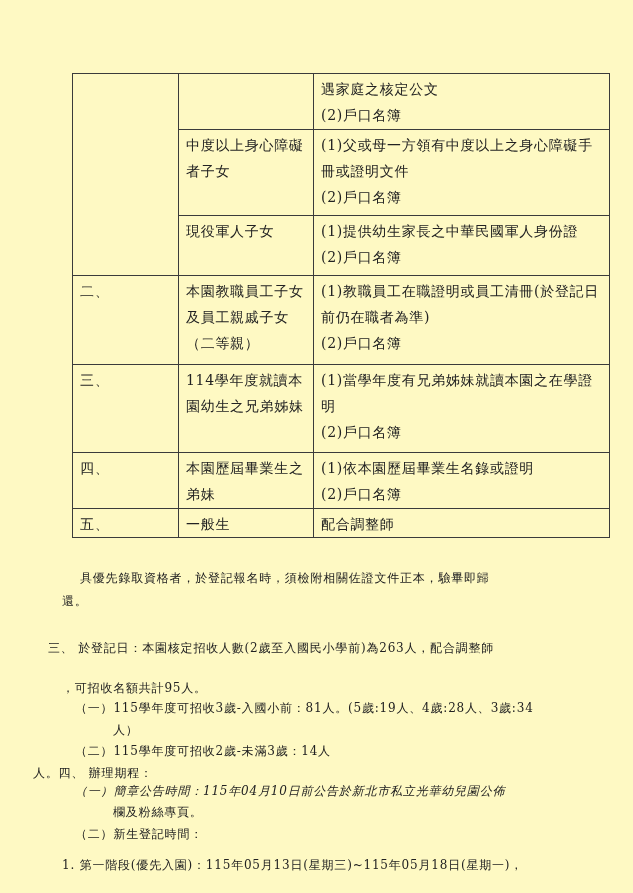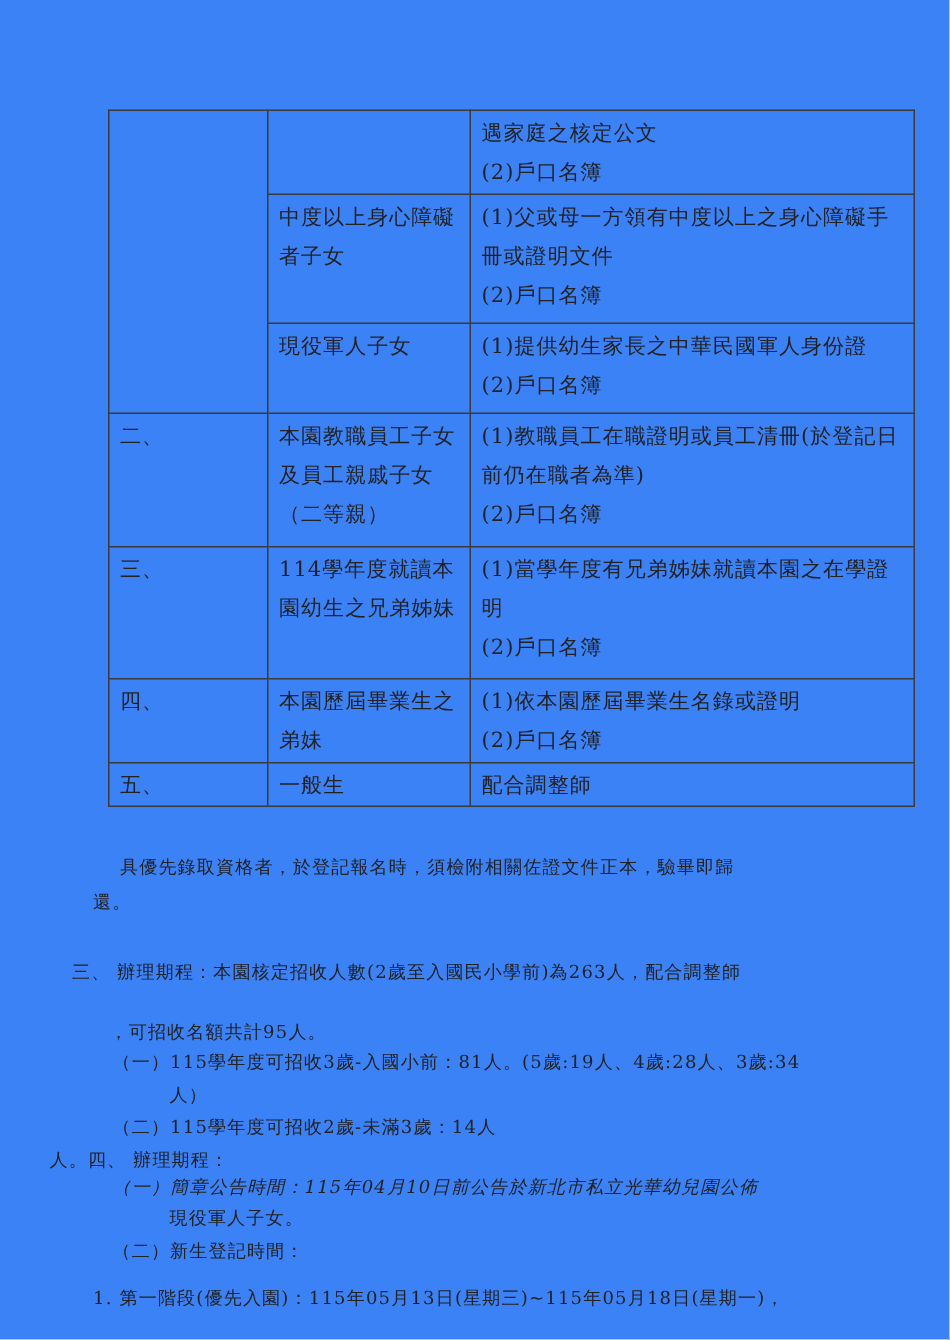--- a/index.html
+++ b/index.html
@@ -4,21 +4,21 @@
 <style>
   * { margin:0; padding:0; box-sizing:border-box; }
   html,body { background:#ffffff; }
   body {
     width:633px; height:893px;
     font-family:"DejaVu Serif","Liberation Serif",serif;
     color:#222222;
   }
   .page {
     position:relative; width:633px; height:893px;
-    background:#3b82f6; overflow:hidden;
+    background:#fef9c3; overflow:hidden;
   }
   table.doc-table {
     position:absolute; left:72px; top:73px; width:537px;
     border-collapse:collapse; table-layout:fixed;
   }
   table.doc-table td {
     border:1px solid #3b3b3b;
     vertical-align:top;
     padding:2px 4px 0 7px;
     font-size:14px; line-height:26px; letter-spacing:0.7px;
@@ -90,24 +90,24 @@
       <tr style="height:28px">
         <td>五、</td>
         <td>一般生</td>
         <td>配合調整師</td>
       </tr>
     </tbody>
   </table>
 
   <div class="line" style="top:567px; left:80px;">具優先錄取資格者，於登記報名時，須檢附相關佐證文件正本，驗畢即歸</div>
   <div class="line" style="top:590px; left:62px;">還。</div>
-  <div class="line" style="top:637px; left:48px;">三、 辦理期程：本園核定招收人數(2歲至入國民小學前)為263人，配合調整師</div>
-  <div class="line" style="top:677px; left:62px;margin-left:11px;">，可招收名額共計95人。</div>
+  <div class="line" style="top:637px; left:48px;">三、 於登記日：本園核定招收人數(2歲至入國民小學前)為263人，配合調整師</div>
+  <div class="line" style="top:677px; left:62px;">，可招收名額共計95人。</div>
   <div class="line" style="top:697px; left:75px;">（一）115學年度可招收3歲-入國小前：81人。(5歲:19人、4歲:28人、3歲:34</div>
   <div class="line" style="top:719px; left:113px;">人）</div>
   <div class="line" style="top:740px; left:75px;">（二）115學年度可招收2歲-未滿3歲：14人</div>
   <div class="line" style="top:762px; left:33px;">人。四、 辦理期程：</div>
   <div class="line" style="top:780px; left:75px;font-style:italic;">（一）簡章公告時間：115年04月10日前公告於新北市私立光華幼兒園公佈</div>
-  <div class="line" style="top:801px; left:113px;">現役軍人子女。</div>
+  <div class="line" style="top:801px; left:113px;">欄及粉絲專頁。</div>
   <div class="line" style="top:823px; left:75px;">（二）新生登記時間：</div>
   <div class="line" style="top:854px; left:62px;">1. 第一階段(優先入園)：115年05月13日(星期三)~115年05月18日(星期一)，</div>
 
 </div>
 
 </body></html>

